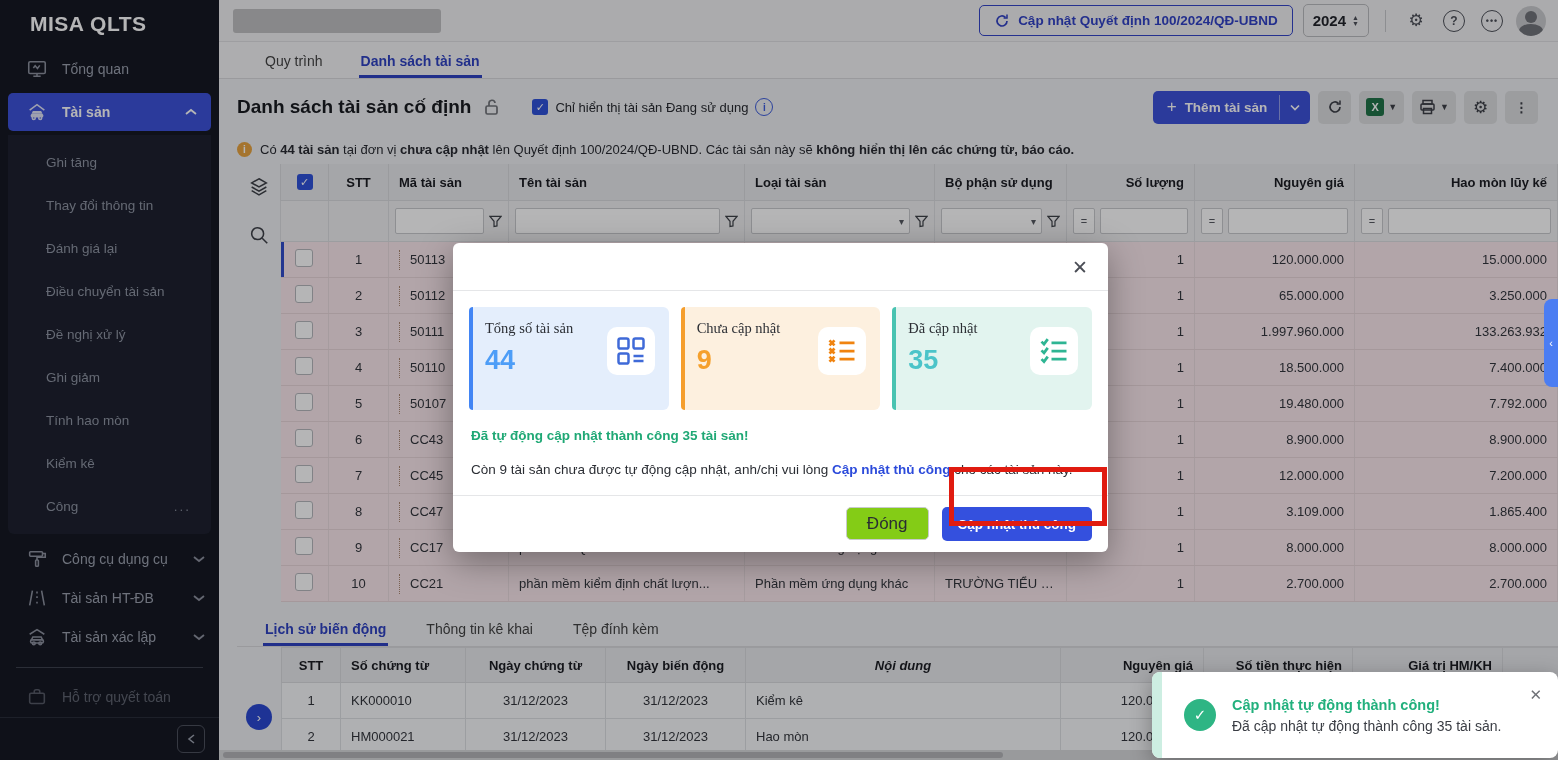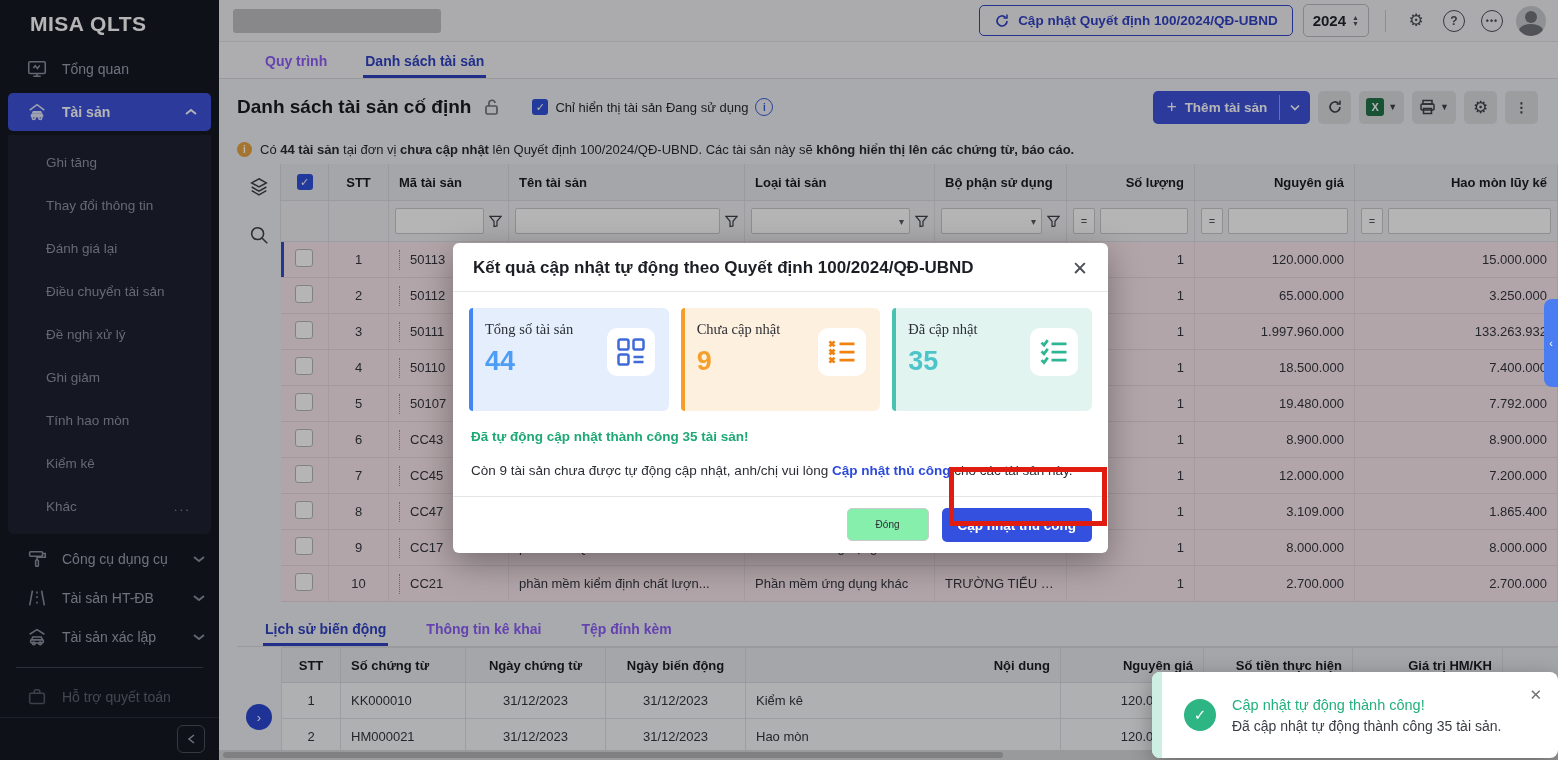--- a/index.html
+++ b/index.html
@@ -29,21 +29,21 @@
   .upd-btn{display:flex;align-items:center;gap:8px;border:1px solid #3142c8;color:#2e3fc4;background:transparent;border-radius:5px;height:31px;padding:0 14px;font-weight:700;font-size:13.5px;cursor:pointer;}
   .year-box{display:flex;align-items:center;gap:6px;border:1px solid #b9babd;border-radius:5px;height:31px;padding:0 9px;font-weight:700;font-size:15px;color:#1e2026;}
   .spin{display:flex;flex-direction:column;font-size:7px;line-height:6px;color:#4a4d55;}
   .vdiv{width:1px;height:22px;background:#c6c7ca;margin:0 6px;}
   .icon-round{width:28px;height:28px;border-radius:50%;display:flex;align-items:center;justify-content:center;color:#4a4d55;font-size:17px;cursor:pointer;}
   .circ{border:1.6px solid #4a4d55;border-radius:50%;width:20px;height:20px;display:flex;align-items:center;justify-content:center;font-size:12px;font-weight:700;}
   .avatar{width:30px;height:30px;border-radius:50%;background:#c9cacd;position:relative;overflow:hidden;cursor:pointer;}
   .avatar::before{content:"";position:absolute;left:9px;top:5px;width:12px;height:12px;border-radius:50%;background:#6f7177;}
   .avatar::after{content:"";position:absolute;left:3px;top:18px;width:24px;height:14px;border-radius:50%;background:#6f7177;}
   .tabrow{height:36px;background:#f4f4f5;border-bottom:1px solid #d8d9db;display:flex;align-items:flex-end;gap:34px;padding-left:44px;}
-  .tab{padding:8px 2px 9px;font-size:14px;color:#8b5cf6;cursor:pointer;font-weight:bold;}
+  .tab{padding:8px 2px 9px;font-size:14px;color:#404040;cursor:pointer;}
   .tab.active{color:#2c3fc1;font-weight:700;border-bottom:3px solid #2c3fc1;padding-bottom:6px;}
   .pagehead{height:56px;display:flex;align-items:center;padding:0 20px 0 18px;gap:10px;}
   .page-title{font-size:19px;font-weight:700;color:#15171c;}
   .lock{color:#6f7177;margin-left:2px;}
   .chkwrap{display:flex;align-items:center;gap:7px;margin-left:22px;cursor:pointer;}
   .cb{width:16px;height:16px;border-radius:3px;display:inline-flex;align-items:center;justify-content:center;}
   .cb.on{background:#2c50d8;color:#fff;font-size:11px;font-weight:700;}
   .cb.off{background:#fff;border:1px solid #b5b7bb;}
   .info-i{width:16px;height:16px;border:1.4px solid #3b5bdb;color:#3b5bdb;border-radius:50%;font-size:10px;font-weight:700;display:inline-flex;align-items:center;justify-content:center;}
   .head-actions{margin-left:auto;display:flex;align-items:center;gap:8px;}
@@ -93,28 +93,28 @@
   .cards{display:flex;gap:12px;}
   .card{flex:1;height:90px;border-radius:6px;padding:13px 12px 0 16px;position:relative;display:flex;}
   .card .bar{position:absolute;left:0;top:0;bottom:0;width:4px;border-radius:4px 0 0 4px;}
   .card .cl{font-size:14.5px;color:#2b2e34;font-family:Liberation Serif, serif;}
   .card .cv{font-size:27px;font-weight:700;margin-top:8px;}
   .card .cicon{position:absolute;right:14px;top:20px;width:48px;height:48px;background:#fff;border-radius:10px;display:flex;align-items:center;justify-content:center;}
   .m-green{color:#1fa875;font-weight:700;font-size:13.5px;margin:18px 2px 0;}
   .m-note{font-size:13.5px;color:#2b2e34;margin:19px 2px 14px;}
   .link-strong{color:#2c4bdb;font-weight:700;cursor:pointer;}
   .m-foot{border-top:1px solid #e5e6e8;padding:11px 16px;display:flex;justify-content:flex-end;gap:13px;}
-  .btn-ghost{height:33px;padding:0 28px;background:#86efac;border:1px solid #c8cacd;border-radius:5px;font-size:10px;color:#2a2d33;cursor:pointer;}
+  .btn-ghost{height:33px;padding:0 20px;background:#84cc16;border:1px solid #c8cacd;border-radius:5px;font-size:17px;color:#2a2d33;cursor:pointer;}
   .btn-primary{height:34px;padding:0 16px;background:#3450de;border:none;border-radius:5px;font-size:13.5px;font-weight:700;color:#fff;cursor:pointer;}
   .annotation{position:fixed;left:949px;top:467px;width:148px;height:49px;border:5px solid #e01b10;z-index:70;pointer-events:none;}
   .toast{position:fixed;left:1152px;top:672px;width:406px;height:86px;background:#fff;border-radius:8px;box-shadow:0 6px 22px rgba(0,0,0,.30);z-index:80;display:flex;align-items:center;overflow:hidden;}
   .toast .strip{width:10px;align-self:stretch;background:#cdeee2;}
   .t-icon{width:32px;height:32px;border-radius:50%;background:#2eb584;color:#fff;display:flex;align-items:center;justify-content:center;font-size:15px;font-weight:700;margin:0 16px 0 22px;position:relative;}
   .t-icon::after{content:"";position:absolute;left:2px;bottom:-3px;width:0;height:0;border:6px solid transparent;border-top-color:#2eb584;transform:rotate(28deg);}
-  .t-title{color:#22b07d;font-weight:400;font-size:14.5px;margin-bottom:5px;}
+  .t-title{color:#22b07d;font-weight:700;font-size:14.5px;margin-bottom:5px;}
   .t-msg{color:#3a3d44;font-size:14px;}
   .t-x{margin-left:auto;align-self:flex-start;padding:14px 16px 0 0;color:#6f7177;font-size:15px;cursor:pointer;}
   svg{display:block;}
 </style>
 </head>
 <body>
 
 <div class="stage">
 
   <div class="sidebar">
@@ -168,21 +168,21 @@
         <div class="sub-item">
           <span>Ghi giảm</span>
         </div>
         <div class="sub-item">
           <span>Tính hao mòn</span>
         </div>
         <div class="sub-item">
           <span>Kiểm kê</span>
         </div>
         <div class="sub-item">
-          <span>Khác</span>
+          <span>Công</span>
           <span class="more">...</span>
         </div>
       </div>
 
     <div class="side-item">
       <span>
         <svg width="22" height="22" viewBox="0 0 24 24" fill="none" stroke="#8b909d" stroke-width="1.7">
           <rect x="4" y="4" width="14" height="5" rx="1"></rect>
             <path d="M18 6h3v4h-9v3"></path>
             <rect x="10.5" y="13" width="3" height="7" rx="1"></rect>
@@ -575,21 +575,21 @@
               <col style="width: 149px;">
               <col style="width: 150px;">
               <col style="width: 56px;">
             </colgroup>
           <thead id="detail-head">
               <tr>
                 <th style="text-align: center;">STT</th>
                 <th style="text-align: left;">Số chứng từ</th>
                 <th style="text-align: center;">Ngày chứng từ</th>
                 <th style="text-align: center;">Ngày biến động</th>
-                <th style="text-align: right;">Nội dung</th>
+                <th style="text-align: center; font-style: italic;">Nội dung</th>
                 <th style="text-align: right;">Nguyên giá</th>
                 <th style="text-align: right;">Số tiền thực hiện</th>
                 <th style="text-align: right;">Giá trị HM/KH</th>
                 <th></th>
               </tr>
             </thead>
           <tbody id="detail-body">
               <tr>
                 <td class="ac">1</td>
                 <td class="doclink">KK000010</td>
@@ -632,21 +632,20 @@
 
   <div class="hscroll">
       <span class="thumb"></span>
     </div>
 
   <div class="overlay"></div>
   <div class="flap">‹</div>
 
   <div class="modal">
     <div class="m-head">
-      <span class="m-title">Kết quả cập nhật tự động theo Quyết định 100/2024/QĐ-UBND</span>
       <span class="m-x">✕</span>
     </div>
     <div class="m-body">
       <div class="cards" id="modal-cards">
           <div class="card" style="background: rgb(228, 238, 252);">
             <span class="bar" style="background: rgb(66, 133, 244);"></span>
             <div>
               <div class="cl">Tổng số tài sản</div>
               <div class="cv" style="color: rgb(77, 157, 247);">44</div>
             </div>

